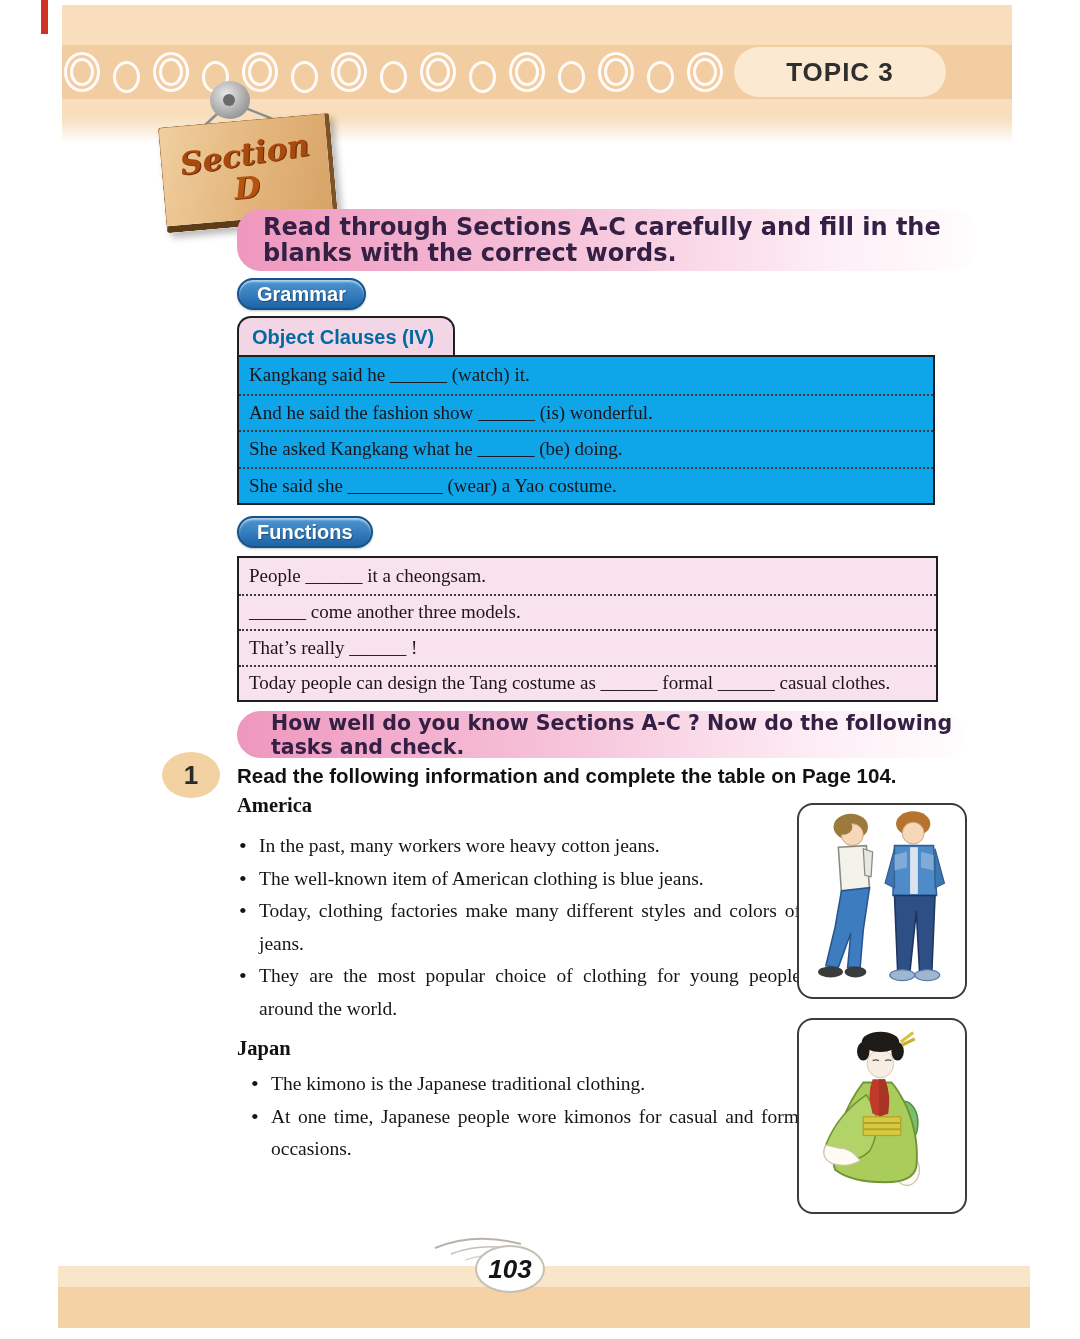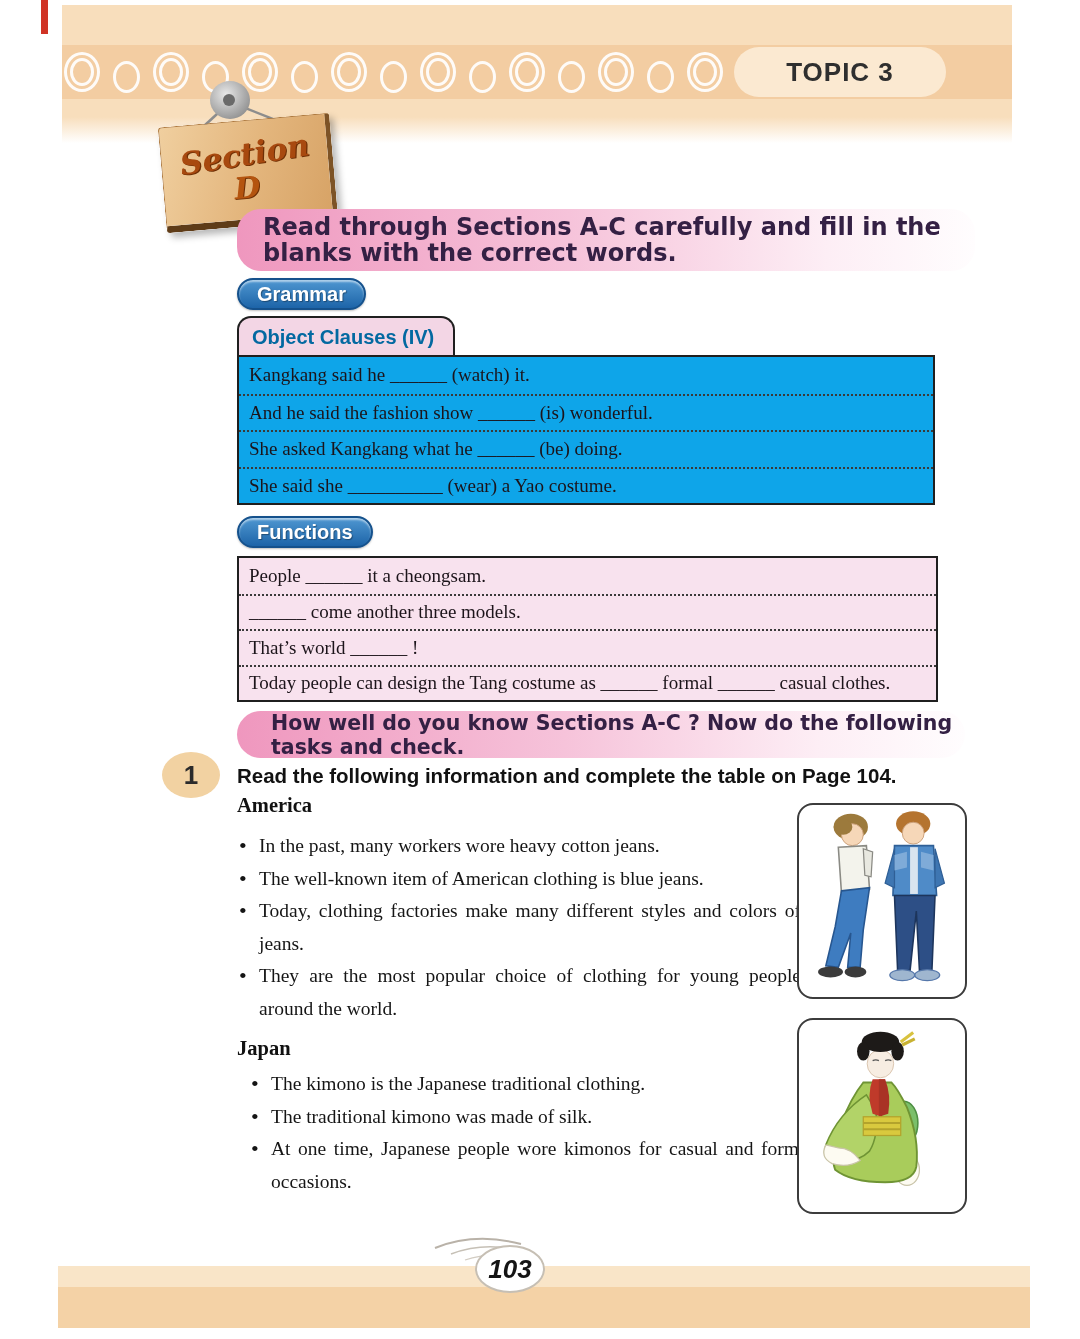--- a/index.html
+++ b/index.html
@@ -157,21 +157,21 @@
     <div class="fill-row">She asked Kangkang what he ______ (be) doing.</div>
     <div class="fill-row">She said she __________ (wear) a Yao costume.</div>
   </div>
 
   <div class="blue-btn" style="top:516px;">
     <span>Functions</span>
   </div>
   <div class="fill-box functions-box">
     <div class="fill-row">People ______ it a cheongsam.</div>
     <div class="fill-row">______ come another three models.</div>
-    <div class="fill-row">That’s world ______ !</div>
+    <div class="fill-row">That’s really ______ !</div>
     <div class="fill-row">Today people can design the Tang costume as ______ formal ______ casual clothes.</div>
   </div>
 
   <div class="banner banner2">
     <span>How well do you know Sections A-C ? Now do the following tasks and check.</span>
   </div>
 
   <div class="task-num">1</div>
   <div class="task-instr">Read the following information and complete the table on Page 104.</div>
 
@@ -214,23 +214,20 @@
       <path d="M58 54 L84 54 L82 102 L74 102 L72 64 L68 102 L60 102 Z" fill="#2d4f86" stroke="#1d355c" stroke-width="1"></path>
       <ellipse cx="63" cy="105" rx="8" ry="3.5" fill="#9fb6cf" stroke="#5577aa" stroke-width="0.8"></ellipse>
       <ellipse cx="79" cy="105" rx="8" ry="3.5" fill="#9fb6cf" stroke="#5577aa" stroke-width="0.8"></ellipse>
     </svg>
   </div>
 
   <div class="country-head" style="top:1037px;">Japan</div>
   <div class="bullets jp" style="left:239px; top:1068px;">
     <div class="bullet">
         <span>The kimono is the Japanese traditional clothing.</span>
-      </div>
-    <div class="bullet">
-        <span>The traditional kimono was made of silk.</span>
       </div>
     <div class="bullet">
         <span>At one time, Japanese people wore kimonos for casual and formal occasions.</span>
       </div>
   </div>
 
   <div class="img-frame" style="top:1018px;">
     <svg viewBox="0 0 100 115">
       <ellipse cx="64" cy="62" rx="9" ry="14" fill="#7bbf6a" stroke="#4e8f44" stroke-width="1"></ellipse>
       <ellipse cx="66" cy="92" rx="8" ry="10" fill="#fdfbf2" stroke="#c9c4a8" stroke-width="0.8"></ellipse>

